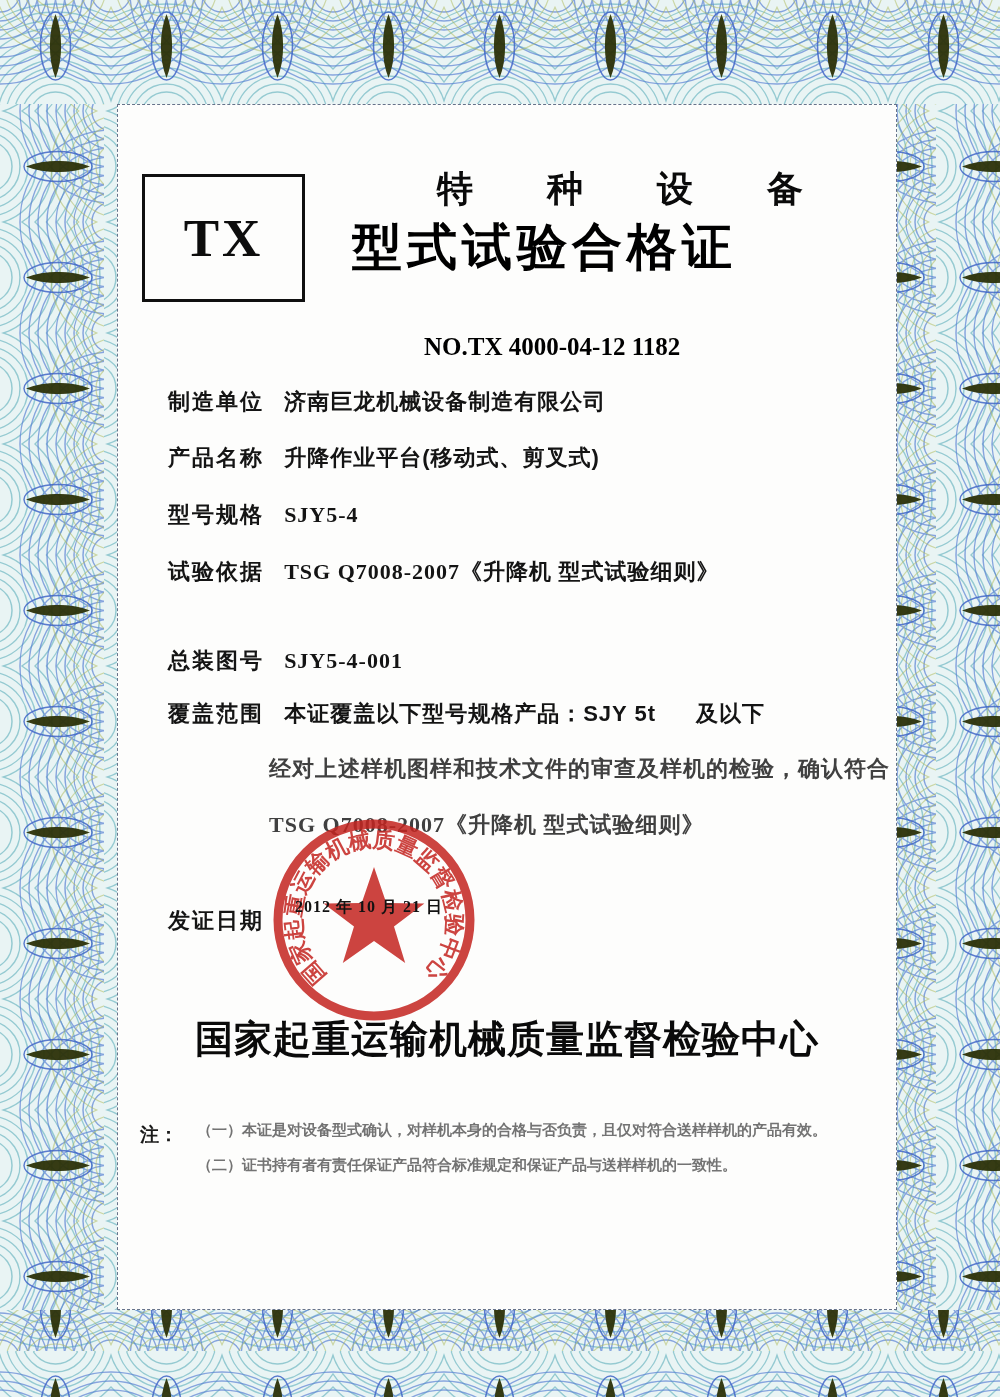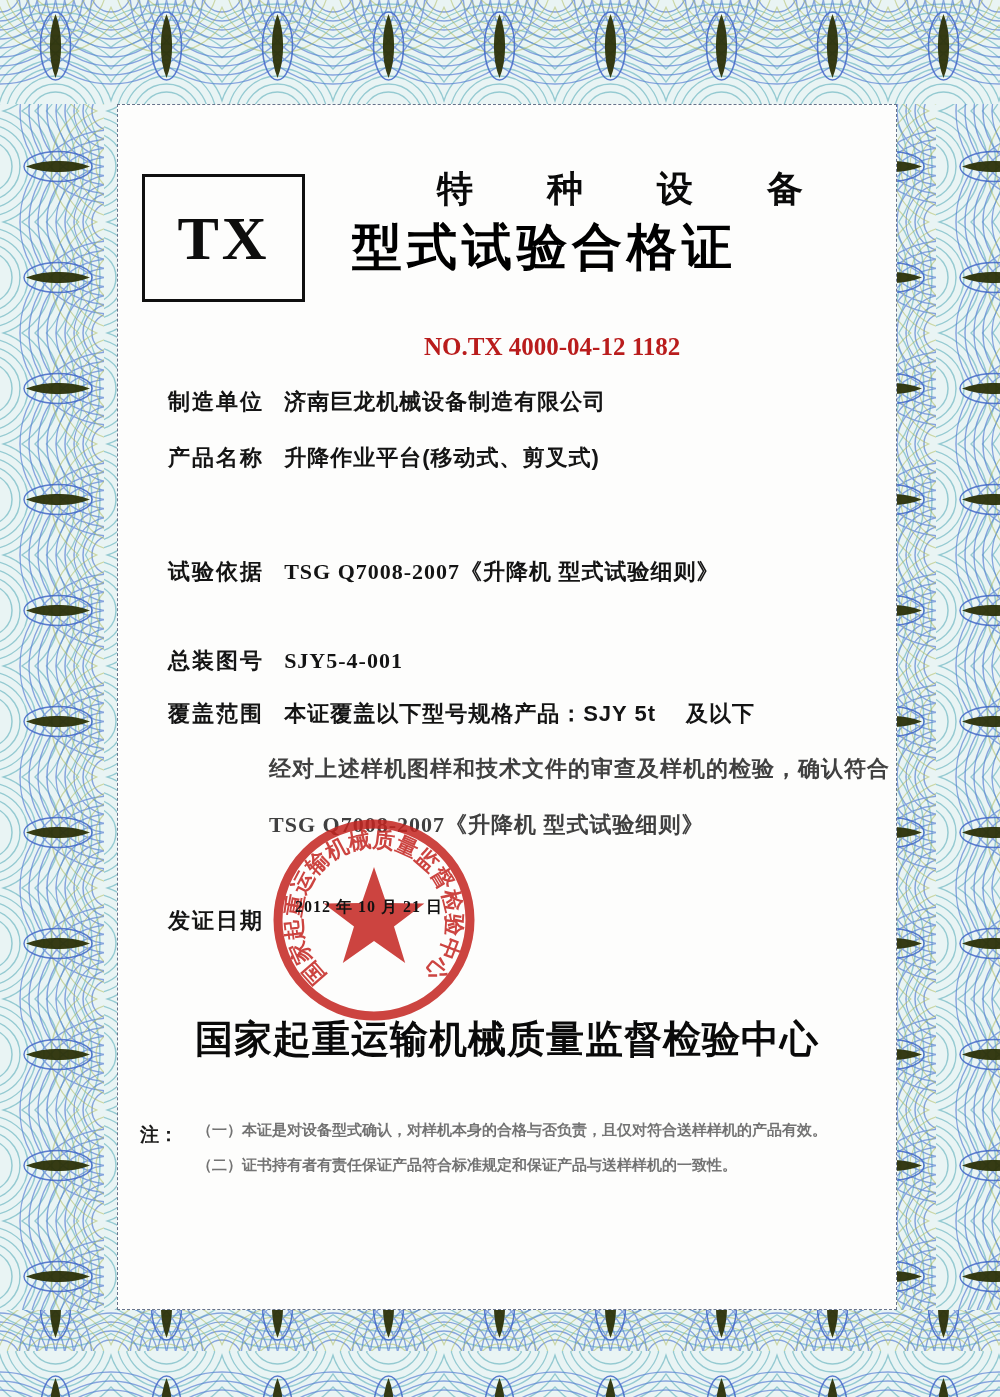--- a/index.html
+++ b/index.html
@@ -15,42 +15,42 @@
   }
   #content { position:absolute; inset:0; z-index:2; }
   .abs { position:absolute; }
   .serif { font-family:"Liberation Serif","DejaVu Serif",serif; }
 
   #tx-box {
     left:142px; top:174px; width:163px; height:128px;
     border:3px solid #101010; box-sizing:border-box;
     display:flex; align-items:center; justify-content:center;
     font-family:"Liberation Serif","DejaVu Serif",serif;
-    font-size:62px; font-weight:700; letter-spacing:3px; color:#0d0d0d;
+    font-size:53px; font-weight:700; letter-spacing:3px; color:#0d0d0d;
   }
   #hdr-small {
     left:437px; top:165px; font-size:36px; font-weight:700;
     letter-spacing:32px; white-space:nowrap; color:#0a0a0a;
   }
   #hdr-title {
     left:352px; top:214px; font-size:50px; font-weight:800;
     letter-spacing:5px; white-space:nowrap; color:#000;
     font-family:"Liberation Serif","DejaVu Serif",serif;
   }
   #cert-no {
     left:424px; top:333px; font-size:25px; font-weight:700; white-space:nowrap;
-    font-family:"Liberation Serif","DejaVu Serif",serif; color:#b91c1c;
+    font-family:"Liberation Serif","DejaVu Serif",serif; color:#000000;
   }
   .row { position:absolute; left:168px; font-size:22px; font-weight:700;
          white-space:nowrap; color:#141414; }
   .row .lbl { display:inline-block; width:110px; letter-spacing:2px; }
   .row .val { letter-spacing:1px; }
   .cont { position:absolute; left:269px; font-size:22px; font-weight:700;
           white-space:nowrap; color:#404040; letter-spacing:1px; }
-  .gap { margin-left:24px; }
+  .gap { margin-left:34px; }
   #row-date { z-index:4;margin-top:8px; }
   #date-val { position:absolute; left:295px; top:897px; z-index:4;
               font-size:16px; font-weight:700; white-space:nowrap; color:#121212;
               font-family:"Liberation Serif","DejaVu Serif",serif; letter-spacing:1px;}
   #authority {
     left:117px; top:1014px; width:780px; text-align:center;
     font-size:38px; font-weight:800; letter-spacing:1px; color:#0a0a0a; white-space:nowrap;
   }
   #note-label { left:140px; top:1122px; font-size:19px; font-weight:700; }
   .note-item { position:absolute; left:197px; width:700px; font-size:15px;
@@ -145,20 +145,24 @@
   <div class="row" style="top:387px">
     <span class="lbl">制造单位</span>
     <span class="val">济南巨龙机械设备制造有限公司</span>
   </div>
 
   <div class="row" style="top:443px">
     <span class="lbl">产品名称</span>
     <span class="val">升降作业平台(移动式、剪叉式)</span>
   </div>
 
+  <div class="row" style="top:500px">
+    <span class="lbl">型号规格</span>
+    <span class="val serif">SJY5-4</span>
+  </div>
 
   <div class="row" style="top:557px">
     <span class="lbl">试验依据</span>
     <span class="val serif">TSG Q7008-2007《升降机 型式试验细则》</span>
   </div>
 
   <div class="row" style="top:646px">
     <span class="lbl">总装图号</span>
     <span class="val serif">SJY5-4-001</span>
   </div>

